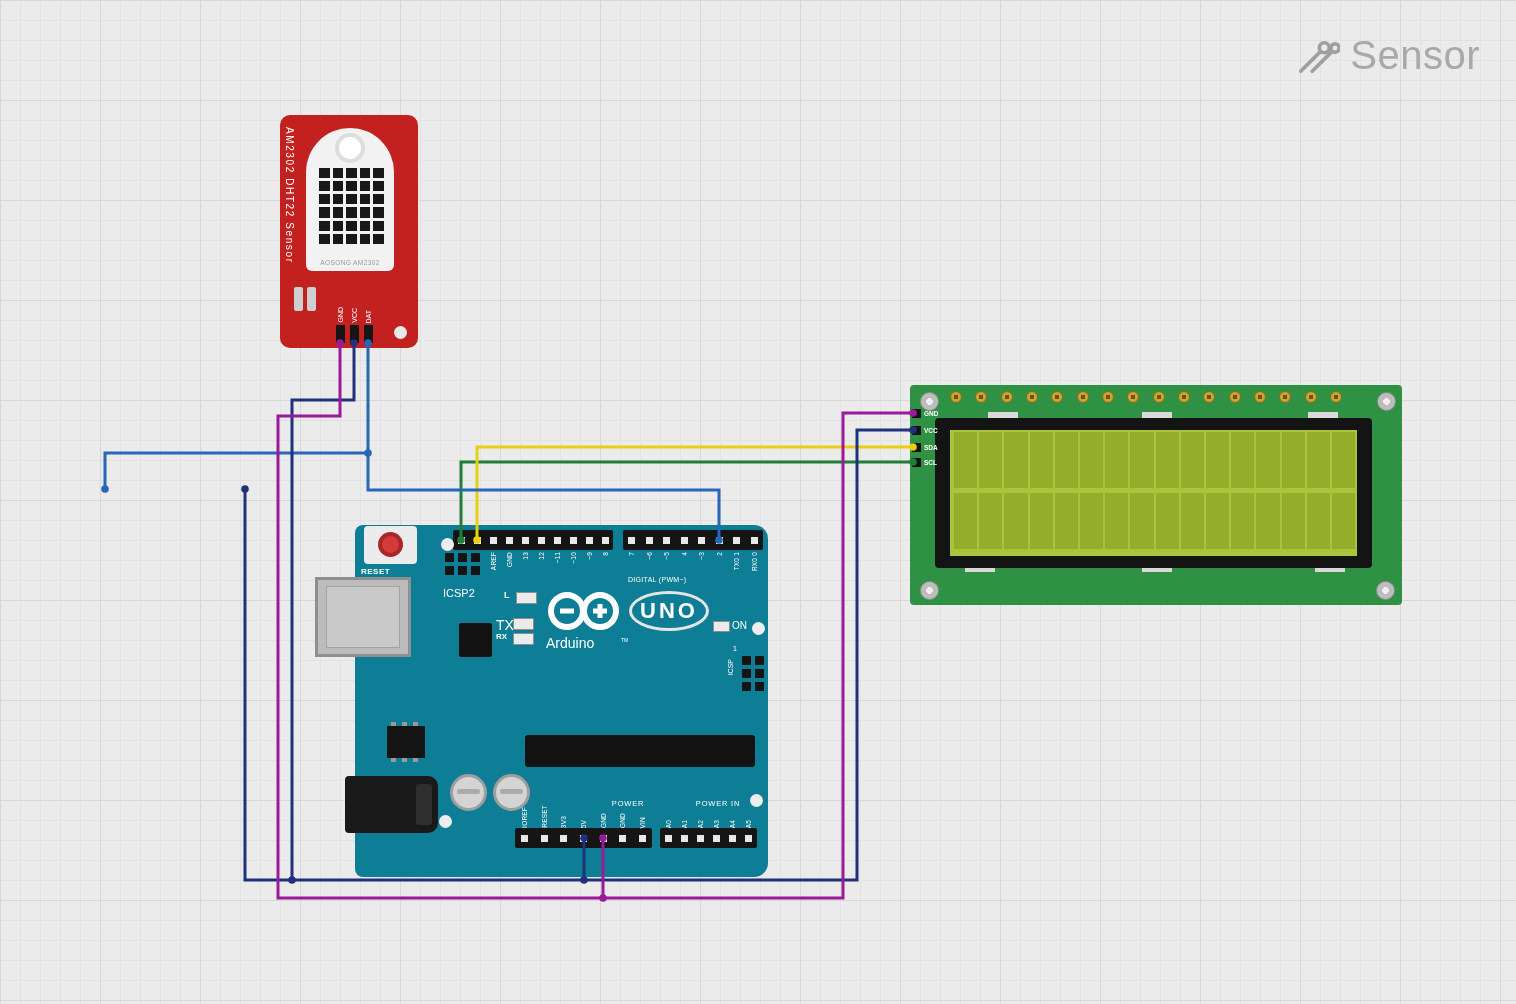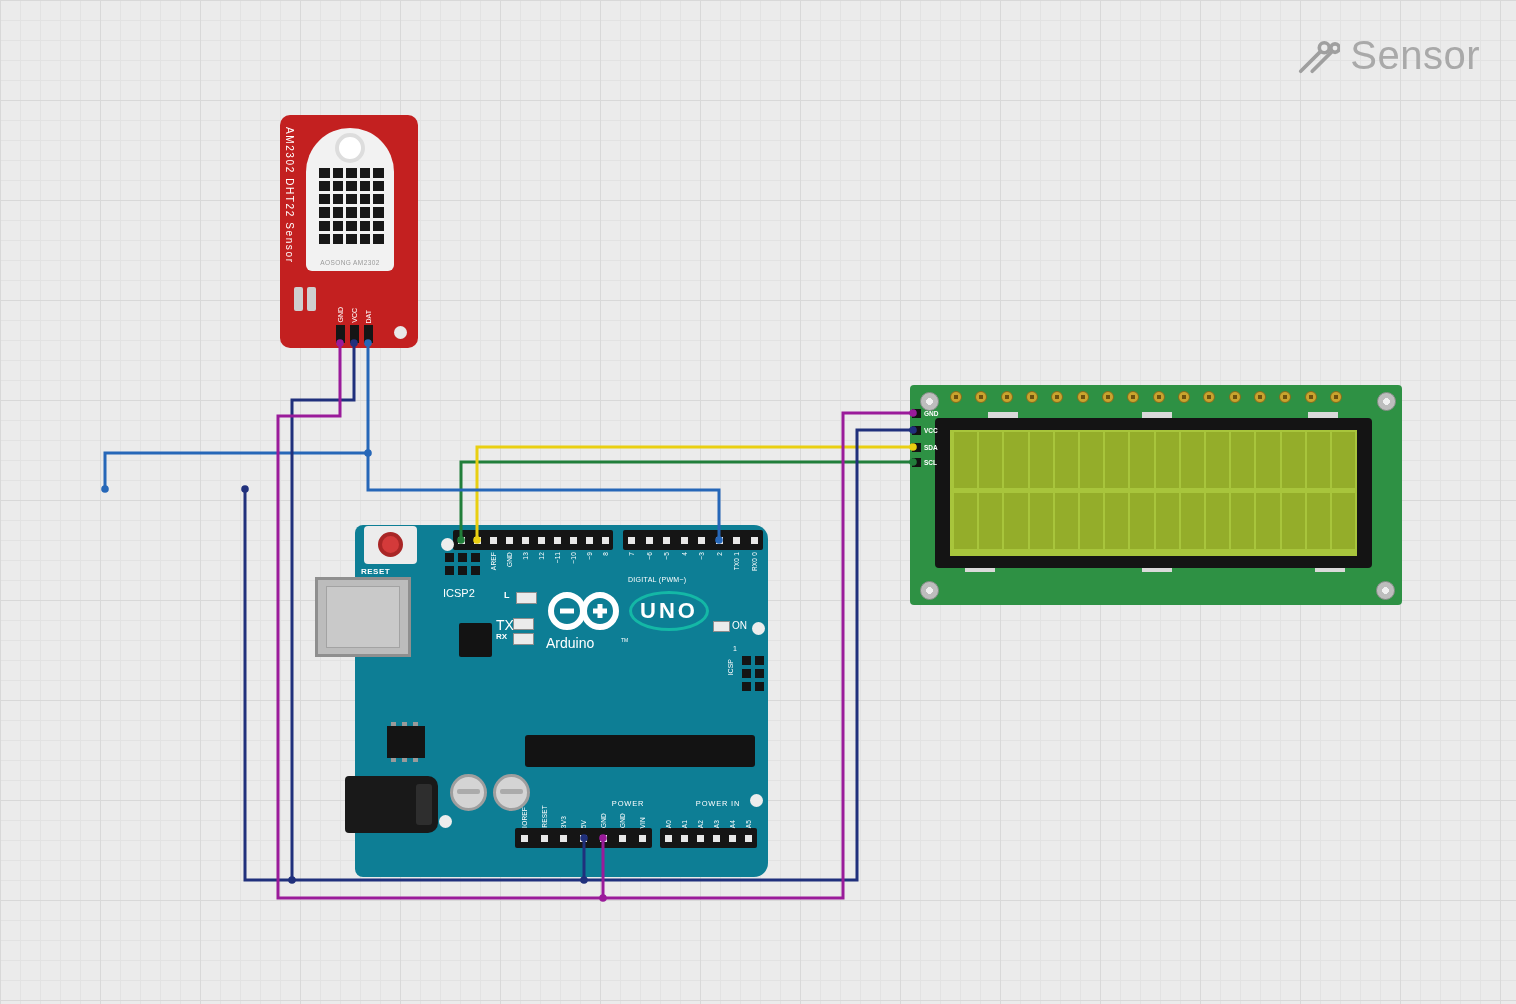--- a/index.html
+++ b/index.html
@@ -74,21 +74,21 @@
   .led-l{left:161px;top:67px;width:19px;height:10px;}
   .led-tx{left:158px;top:93px;width:19px;height:10px;}
   .led-rx{left:158px;top:108px;width:19px;height:10px;}
   .led-on{left:358px;top:96px;width:15px;height:9px;}
   .lbl{position:absolute;color:#fff;}
   .lbl-l{left:149px;top:65px;font-size:9px;font-weight:bold;}
   .lbl-tx{left:141px;top:92px;font-size:14px;font-weight:normal;}
   .lbl-rx{left:141px;top:107px;font-size:8px;font-weight:bold;}
   .lbl-on{left:377px;top:95px;font-size:10px;font-weight:normal;}
   .logo{position:absolute;left:188px;top:62px;}
-  .uno-oval{position:absolute;left:274px;top:66px;width:80px;height:40px;border:3px solid #14b8a6;border-radius:50%;display:flex;align-items:center;justify-content:center;color:#fff;font-weight:bold;font-size:22px;letter-spacing:3px;box-sizing:border-box;}
+  .uno-oval{position:absolute;left:274px;top:66px;width:80px;height:40px;border:3px solid #e5e5e5;border-radius:50%;display:flex;align-items:center;justify-content:center;color:#fff;font-weight:bold;font-size:22px;letter-spacing:3px;box-sizing:border-box;}
   .arduino-name{position:absolute;left:191px;top:110px;color:#fff;font-size:14px;}
   .tm{position:absolute;left:266px;top:112px;color:#fff;font-size:5px;}
   .chip-sq{position:absolute;left:104px;top:98px;width:33px;height:34px;background:#131313;border-radius:2px;}
   .icsp-grid{left:387px;top:131px;}
   .icsp-label{position:absolute;left:372px;top:134px;font-size:7px;color:#fff;}
   .icsp-one{position:absolute;left:378px;top:120px;font-size:7px;color:#fff;}
   .small-ic{position:absolute;left:32px;top:201px;width:38px;height:32px;background:#141414;}
   .small-ic::before,.small-ic::after{content:"";position:absolute;left:4px;right:4px;height:4px;
     background:repeating-linear-gradient(90deg,#9a9a9a 0,#9a9a9a 5px,transparent 5px,transparent 11px);}
   .small-ic::before{top:-4px;}.small-ic::after{bottom:-4px;}

